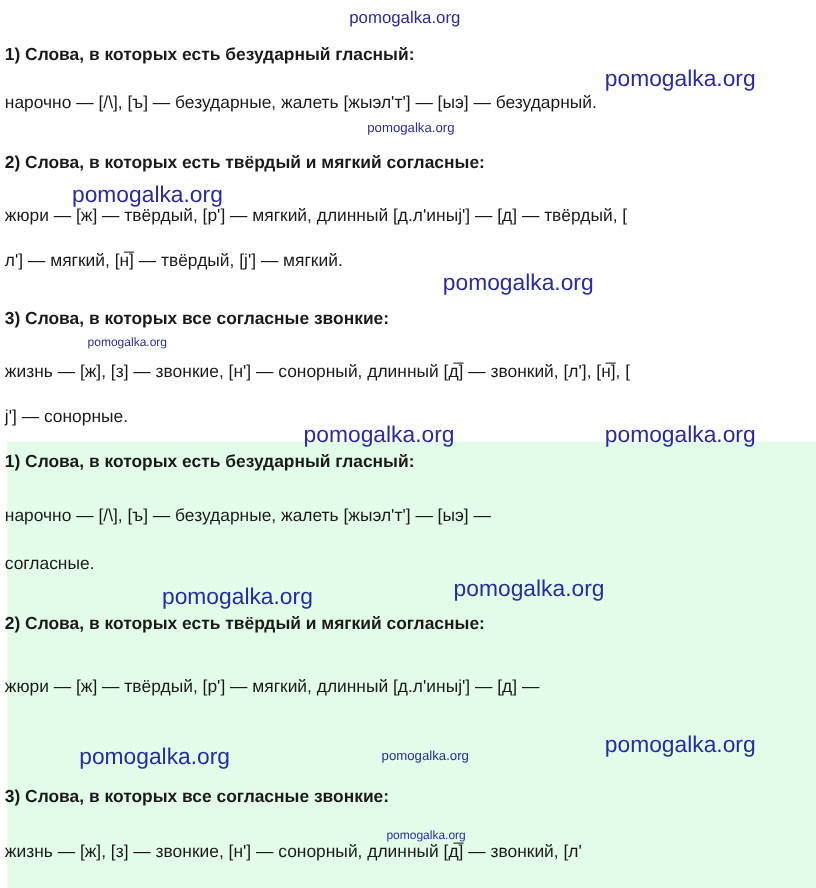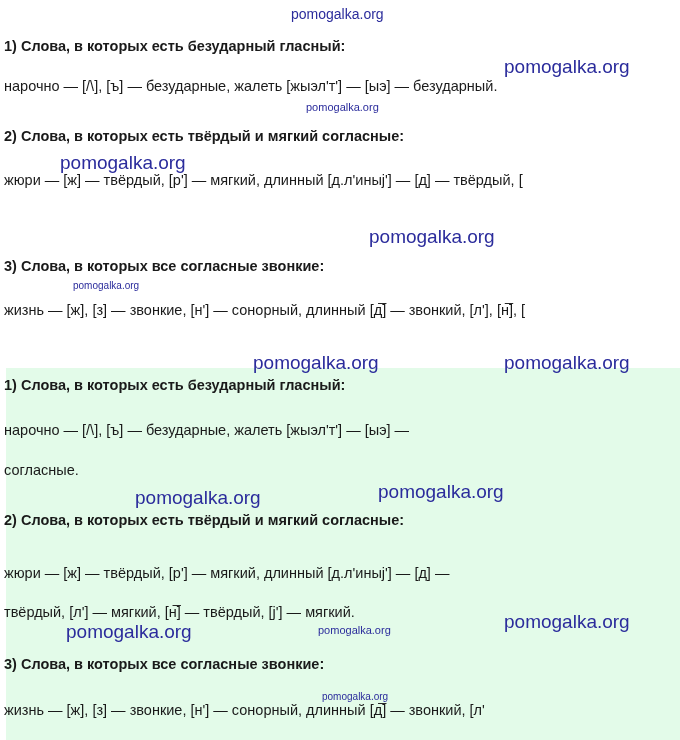--- a/index.html
+++ b/index.html
@@ -106,29 +106,30 @@
 <div class="page">
 
   <div class="section-white"></div>
   <div class="section-green"></div>
   <div class="green-left-white"></div>
 
   <div class="txt w1 bold">1) Слова, в которых есть безударный гласный:</div>
   <div class="txt w2">нарочно — [/\], [ъ] — безударные, жалеть [жыэл'т'] — [ыэ] — безударный.</div>
   <div class="txt w3 bold">2) Слова, в которых есть твёрдый и мягкий согласные:</div>
   <div class="txt w4">жюри — [ж] — твёрдый, [р'] — мягкий, длинный [д.л'иныj'] — [д] — твёрдый, [</div>
+  <div class="txt w5">л'] — мягкий, [н̅] — твёрдый, [j'] — мягкий.</div>
   <div class="txt w6 bold">3) Слова, в которых все согласные звонкие:</div>
   <div class="txt w7">жизнь — [ж], [з] — звонкие, [н'] — сонорный, длинный [д̅] — звонкий, [л'], [н̅], [</div>
+  <div class="txt w8">j'] — сонорные.</div>
 
   <div class="txt g1 bold">1) Слова, в которых есть безударный гласный:</div>
   <div class="txt g2">нарочно — [/\], [ъ] — безударные, жалеть [жыэл'т'] — [ыэ] —</div>
   <div class="txt g3">согласные.</div>
   <div class="txt g4 bold">2) Слова, в которых есть твёрдый и мягкий согласные:</div>
   <div class="txt g5">жюри — [ж] — твёрдый, [р'] — мягкий, длинный [д.л'иныj'] — [д] —</div>
-  <div class="txt g6">твёрдый, [л'] — мягкий, [н̅] — твёрдый, [j'] — мягкий.</div>
   <div class="txt g7 bold">3) Слова, в которых все согласные звонкие:</div>
   <div class="txt g8">жизнь — [ж], [з] — звонкие, [н'] — сонорный, длинный [д̅] — звонкий, [л'</div>
 
   <div class="wm wm-a wm-sm">pomogalka.org</div>
   <div class="wm wm-b wm-lg">pomogalka.org</div>
   <div class="wm wm-c wm-sm">pomogalka.org</div>
   <div class="wm wm-d wm-lg">pomogalka.org</div>
   <div class="wm wm-e wm-lg">pomogalka.org</div>
   <div class="wm wm-f wm-xs">pomogalka.org</div>
   <div class="wm wm-g wm-lg">pomogalka.org</div>

